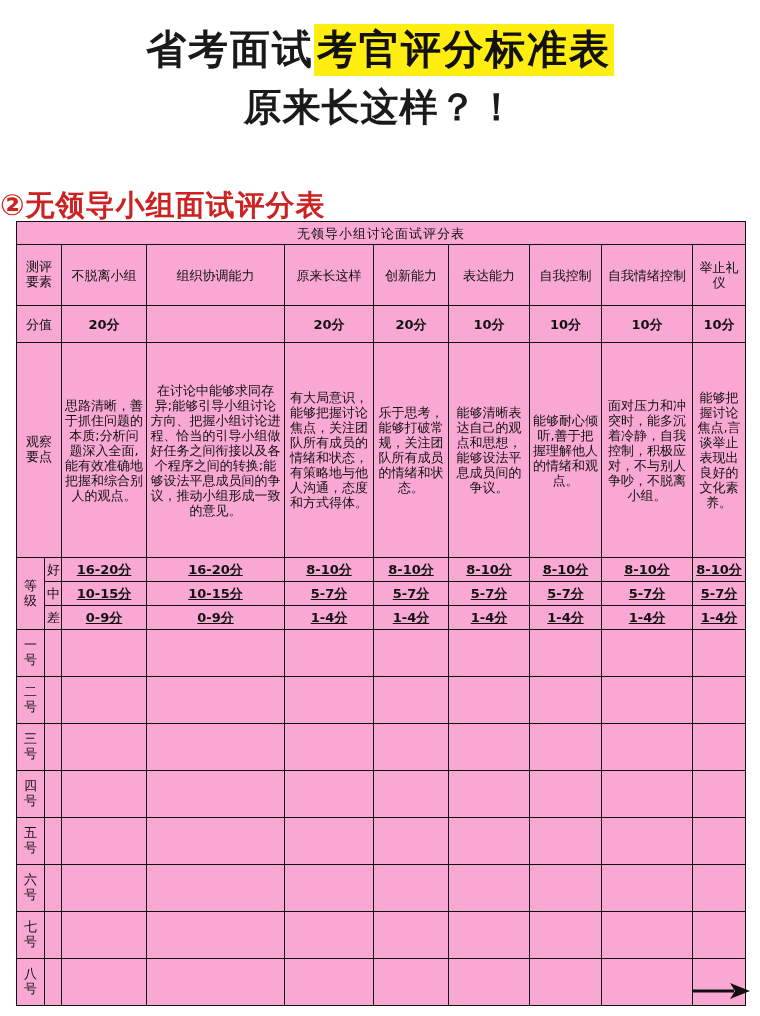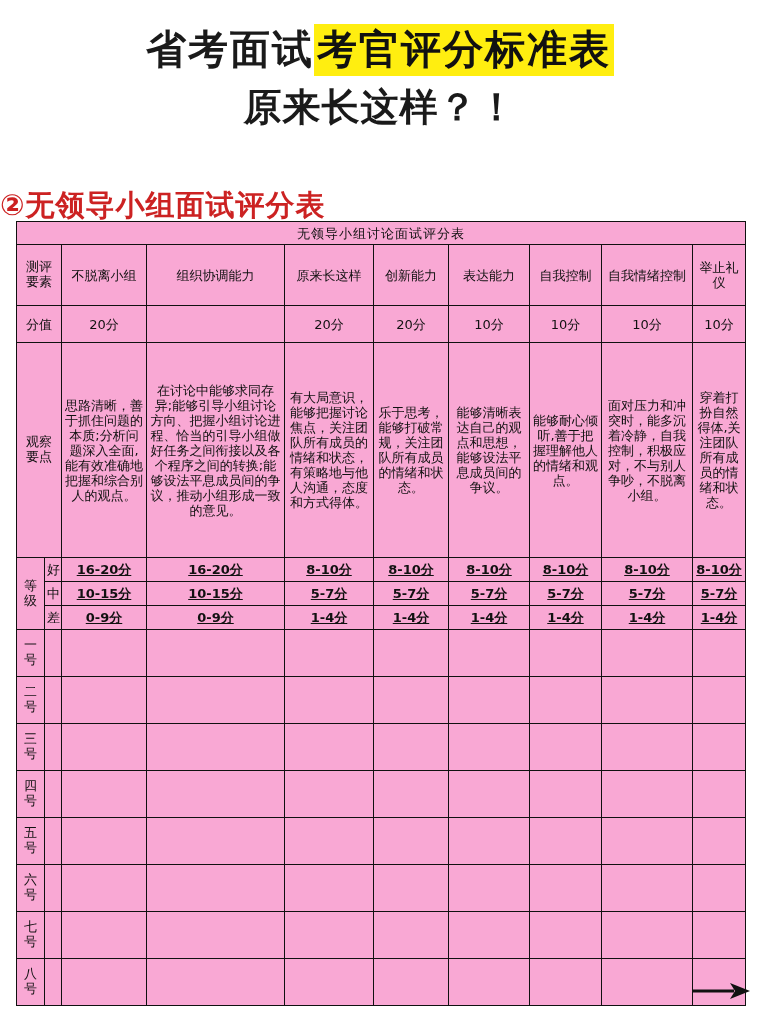--- a/index.html
+++ b/index.html
@@ -93,21 +93,21 @@
     font-size: 14.5px;
     line-height: 17px;
     height: 58px;
     padding: 2px 1px;
   }
   .row-label {
     font-size: 14.5px;
     line-height: 17px;
   }
   .score-val {
-    font-weight: normal;
+    font-weight: bold;
     font-size: 16px;
     height: 34px;
   }
   .obs-cell {
     font-size: 13.2px;
     line-height: 19.6px;
     height: 212px;
     text-align: justify;
     text-align-last: center;
     padding: 3px 2px;
@@ -207,21 +207,21 @@
             <span class="twoline">观察</span>
             <span class="twoline">要点</span>
           </td>
         <td class="obs-cell">思路清晰，善于抓住问题的本质;分析问题深入全面,能有效准确地把握和综合别人的观点。</td>
         <td class="obs-cell">在讨论中能够求同存异;能够引导小组讨论方向、把握小组讨论进程、恰当的引导小组做好任务之间衔接以及各个程序之间的转换;能够设法平息成员间的争议，推动小组形成一致的意见。</td>
         <td class="obs-cell">有大局意识，能够把握讨论焦点，关注团队所有成员的情绪和状态，有策略地与他人沟通，态度和方式得体。</td>
         <td class="obs-cell">乐于思考，能够打破常规，关注团队所有成员的情绪和状态。</td>
         <td class="obs-cell">能够清晰表达自己的观点和思想，能够设法平息成员间的争议。</td>
         <td class="obs-cell">能够耐心倾听,善于把握理解他人的情绪和观点。</td>
         <td class="obs-cell">面对压力和冲突时，能多沉着冷静，自我控制，积极应对，不与别人争吵，不脱离小组。</td>
-        <td class="obs-cell">穿着打扮自然得体,关注团队所有成员的情绪和状态。</td>
+        <td class="obs-cell">能够把握讨论焦点,言谈举止表现出良好的文化素养。</td>
       </tr>
 
       <tr>
         <td class="grade-label" rowspan="3">
             <span class="twoline">等</span>
             <span class="twoline">级</span>
           </td>
         <td class="grade-sub">好</td>
         <td class="grade-val">16-20分</td>
         <td class="grade-val">16-20分</td>

